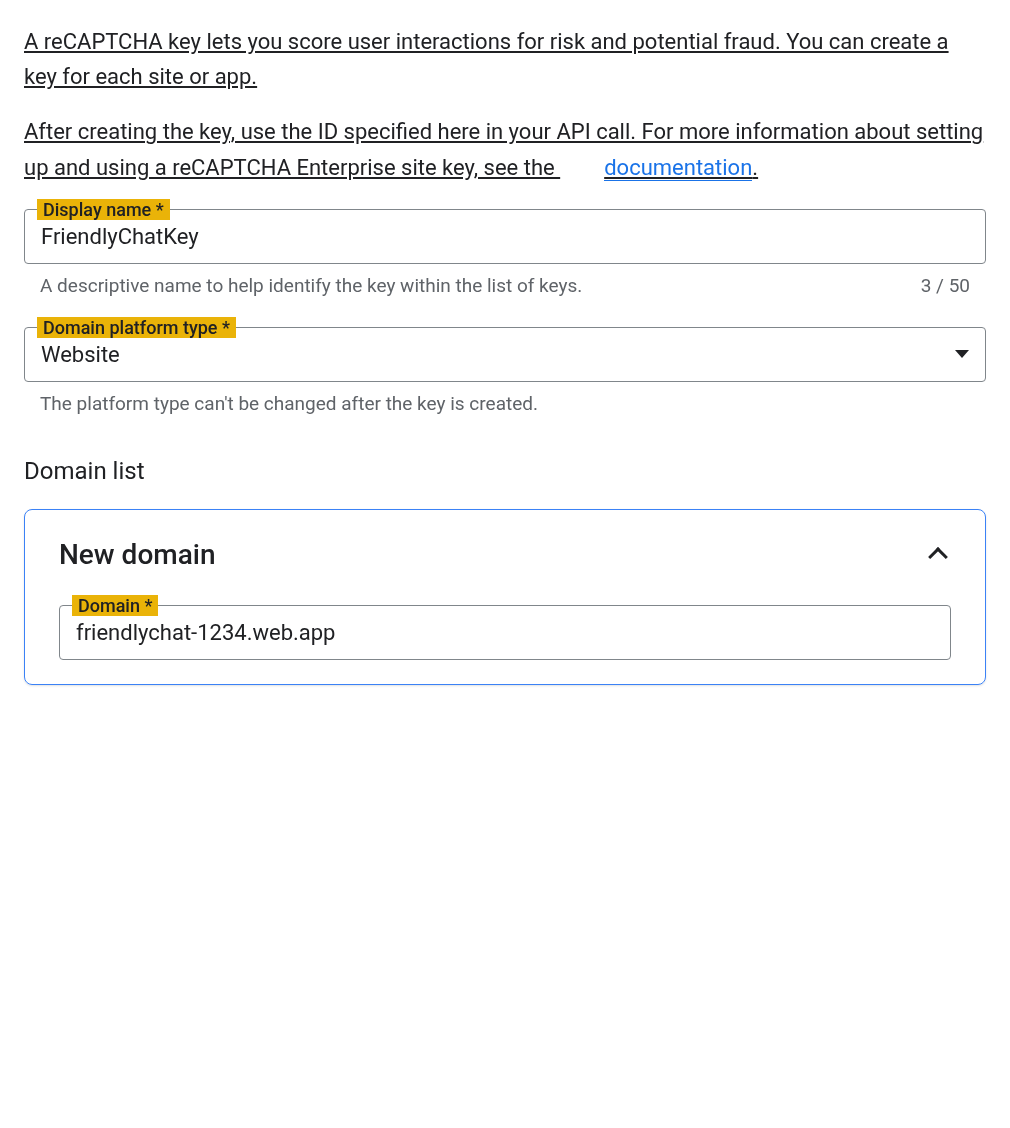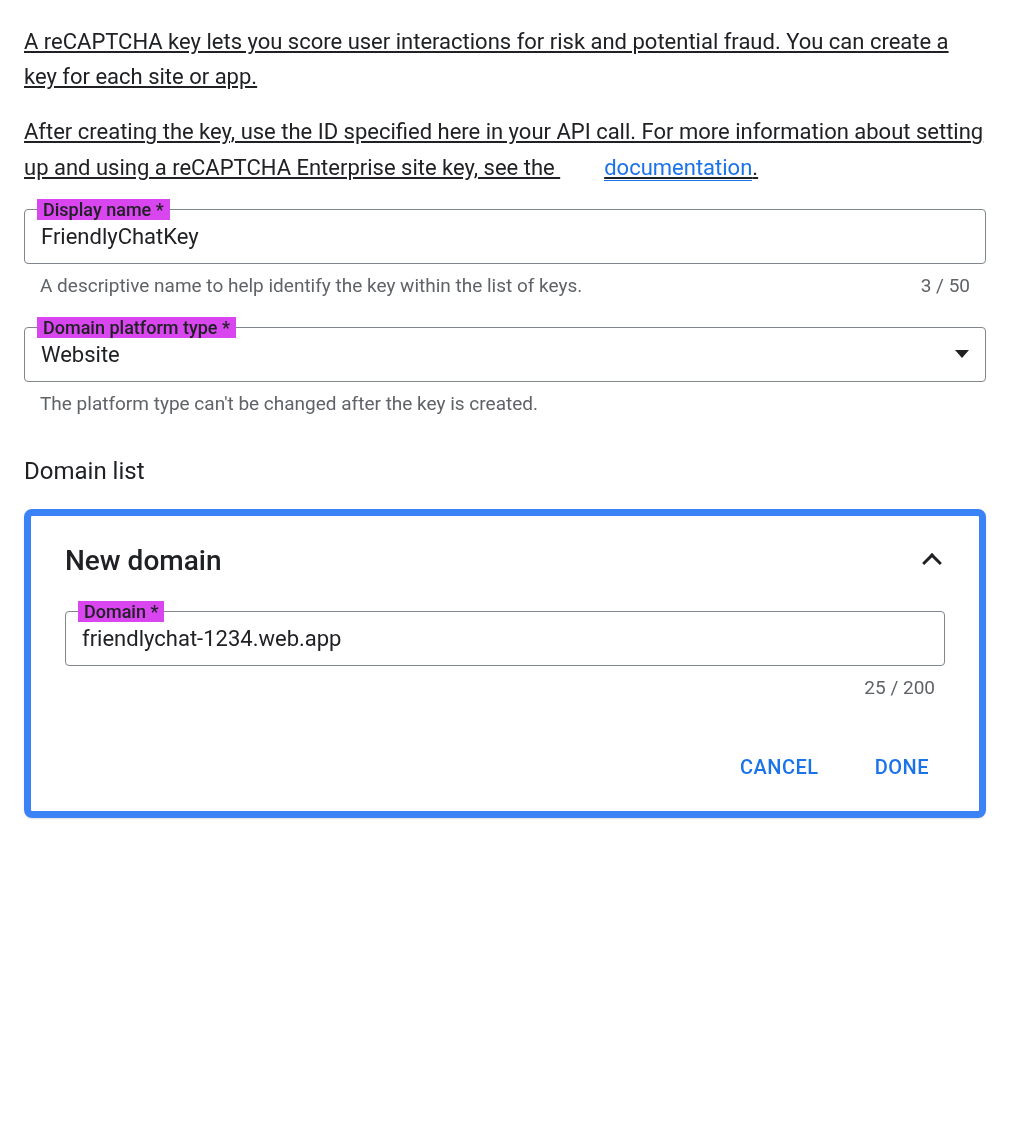--- a/index.html
+++ b/index.html
@@ -39,21 +39,21 @@
     .field-outline {
       border: 1px solid #80868b;
       border-radius: 4px;
       padding: 14px 16px;
       position: relative;
     }
     .field-label {
       position: absolute;
       top: -11px;
       left: 12px;
-      background: #d946ef;
+      background: #eab308;
       padding: 0 6px;
       font-size: 18px;
       font-weight: 500;
       color: #202124;
     }
     .field-input {
       border: none;
       outline: none;
       font-size: 22px;
       width: 100%;
@@ -93,21 +93,21 @@
       color: #5f6368;
     }
     .section-title {
       font-size: 24px;
       font-weight: 400;
       color: #202124;
       margin-top: 42px;
       margin-bottom: 24px;
     }
     .card {
-      border: 7px solid #3b82f6;
+      border: 1px solid #3b82f6;
       border-radius: 8px;
       padding: 28px 34px 20px 34px;
       box-shadow: 0 1px 2px rgba(60,64,67,0.15);
       margin-top: 24px;
     }
     .card-header {
       display: flex;
       justify-content: space-between;
       align-items: center;
       margin-bottom: 34px;
@@ -194,21 +194,14 @@
     <span class="card-title">New domain</span>
     <span class="chevron-up"></span>
   </div>
 
   <div class="form-field">
     <div class="field-outline">
       <span class="field-label">Domain *</span>
       <input type="text" class="field-input" value="friendlychat-1234.web.app" style="">
     </div>
   </div>
-  <div class="helper-row-right">
-    <span class="char-count">25 / 200</span>
-  </div>
-
-  <div class="card-actions">
-    <button class="action-btn">CANCEL</button>
-    <button class="action-btn">DONE</button>
-  </div>
+
 </div>
 
 </body></html>

